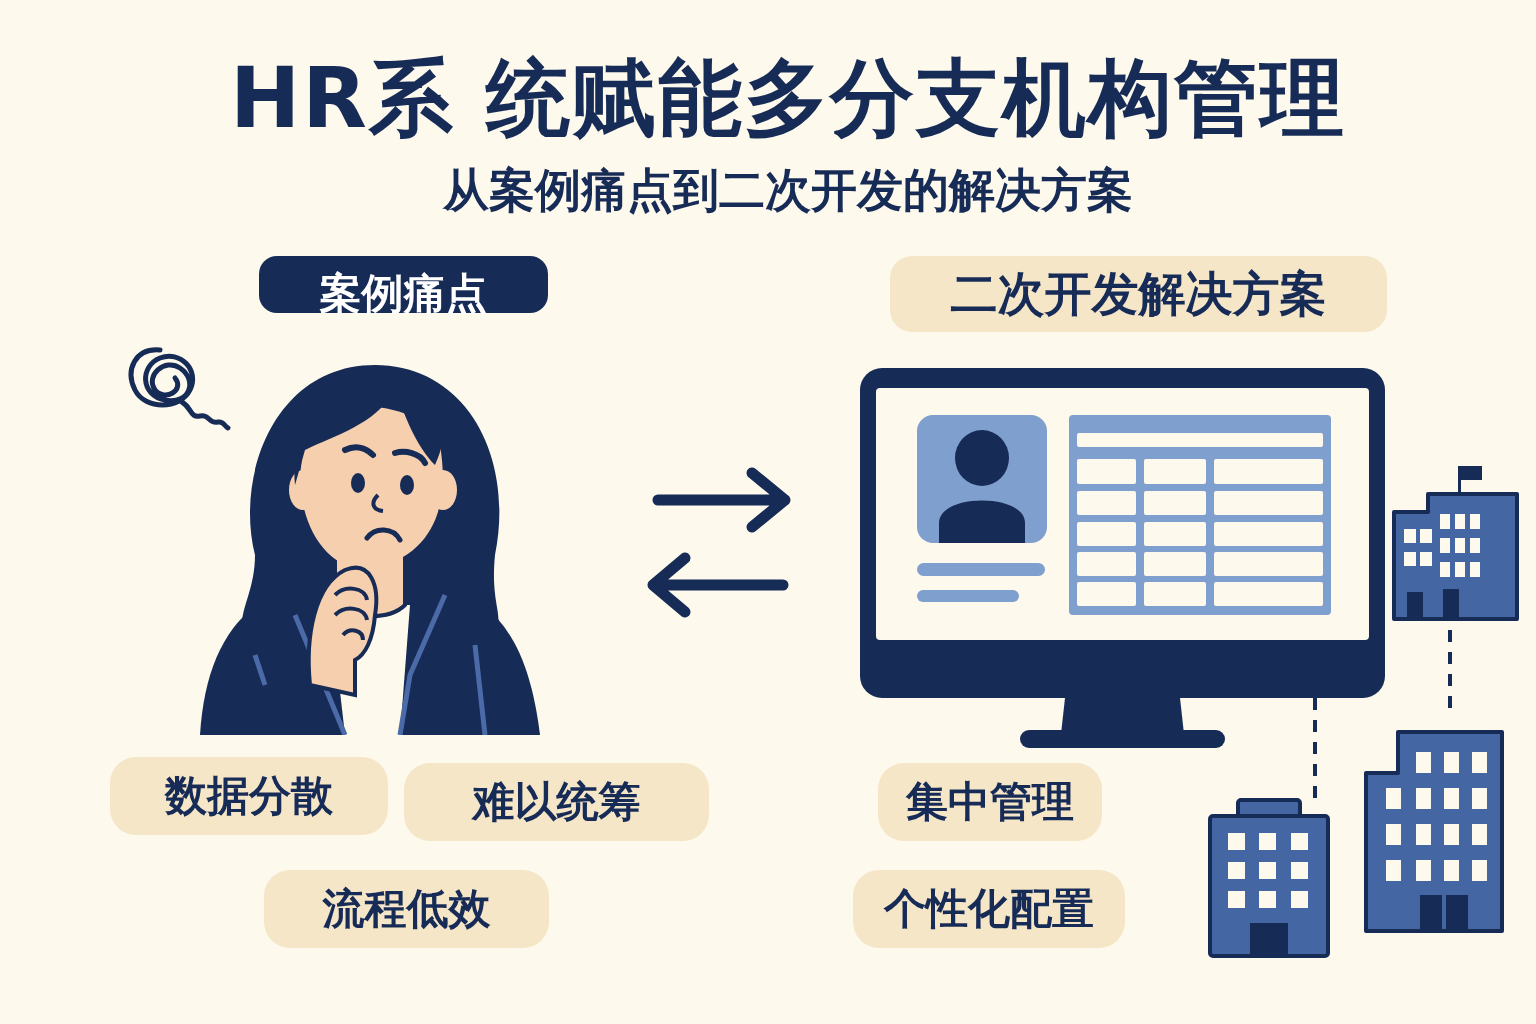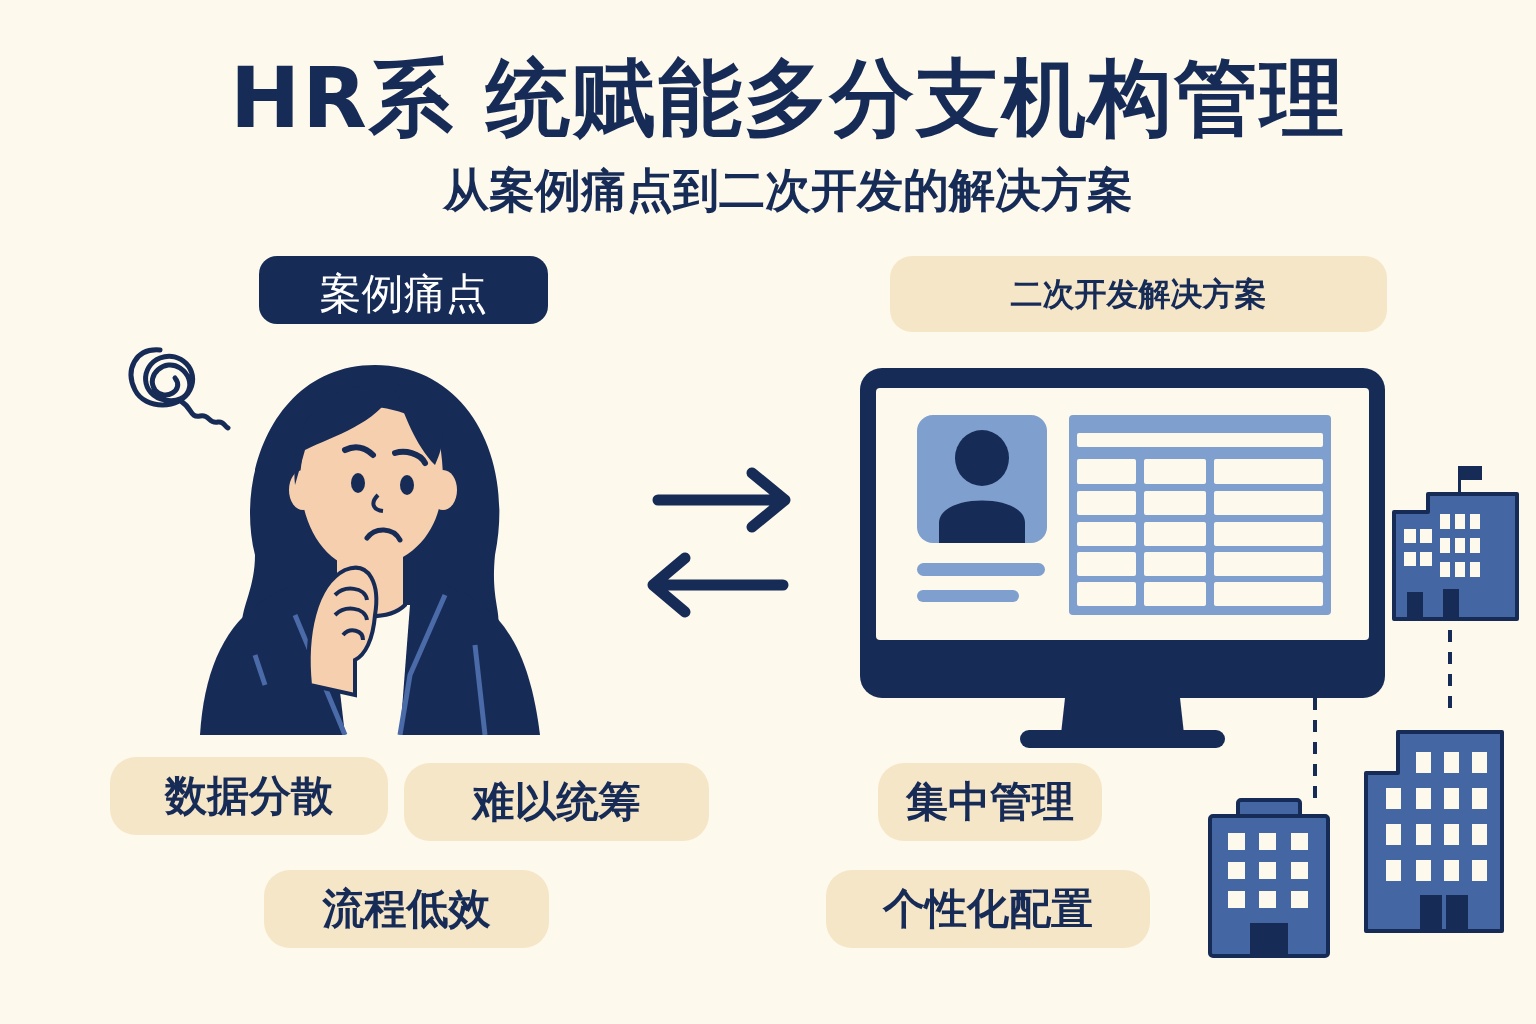--- a/index.html
+++ b/index.html
@@ -15,26 +15,26 @@
     left:0; top:42px; width:1536px; text-align:center;
     font-size:84px; font-weight:bold; letter-spacing:2px;
     color:#172b57;
   }
   #subtitle {
     left:0; top:160px; width:1536px; text-align:center;
     font-size:46px; font-weight:bold; color:#172b57;
   }
   .label-dark {
     background:#172b57; color:#ffffff; border-radius:18px;
-    font-size:42px; font-weight:normal; text-align:center;
-    line-height:76px; height:68px;
+    font-size:42px; font-weight:bold; text-align:center;
+    line-height:76px; height:57px;
   }
   .label-light {
     background:#f6e6c8; color:#172b57; border-radius:22px;
-    font-size:32px; font-weight:bold; text-align:center;
+    font-size:47px; font-weight:bold; text-align:center;
   }
   .pill {
     background:#f6e6c8; color:#172b57; border-radius:26px;
     font-size:42px; font-weight:bold; text-align:center;
     height:78px; line-height:78px;
   }
   svg { display:block; }
 </style>
 </head>
 <body>
@@ -215,13 +215,13 @@
         <rect x="52" y="132" width="15" height="21"></rect>
         <rect x="80" y="132" width="15" height="21"></rect>
         <rect x="108" y="132" width="15" height="21"></rect>
     </g>
     <rect x="56" y="167" width="22" height="36" fill="#172b57"></rect>
     <rect x="82" y="167" width="22" height="36" fill="#172b57"></rect>
   </svg>
 </div>
 
 <div class="abs pill" style="left:858px; top:763px; width:224px;">集中管理</div>
-<div class="abs pill" style="left:806px; top:870px; width:324px;">个性化配置</div>
+<div class="abs pill" style="left:833px; top:870px; width:272px;">个性化配置</div>
 
 </body></html>

